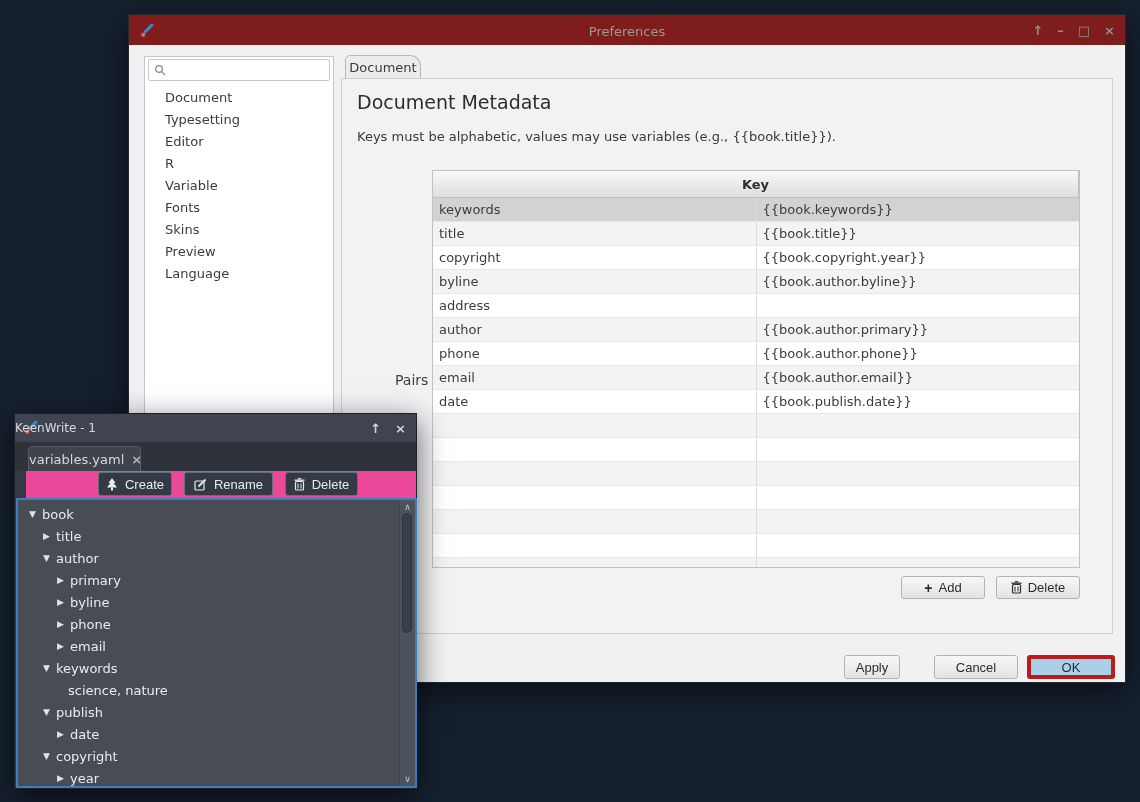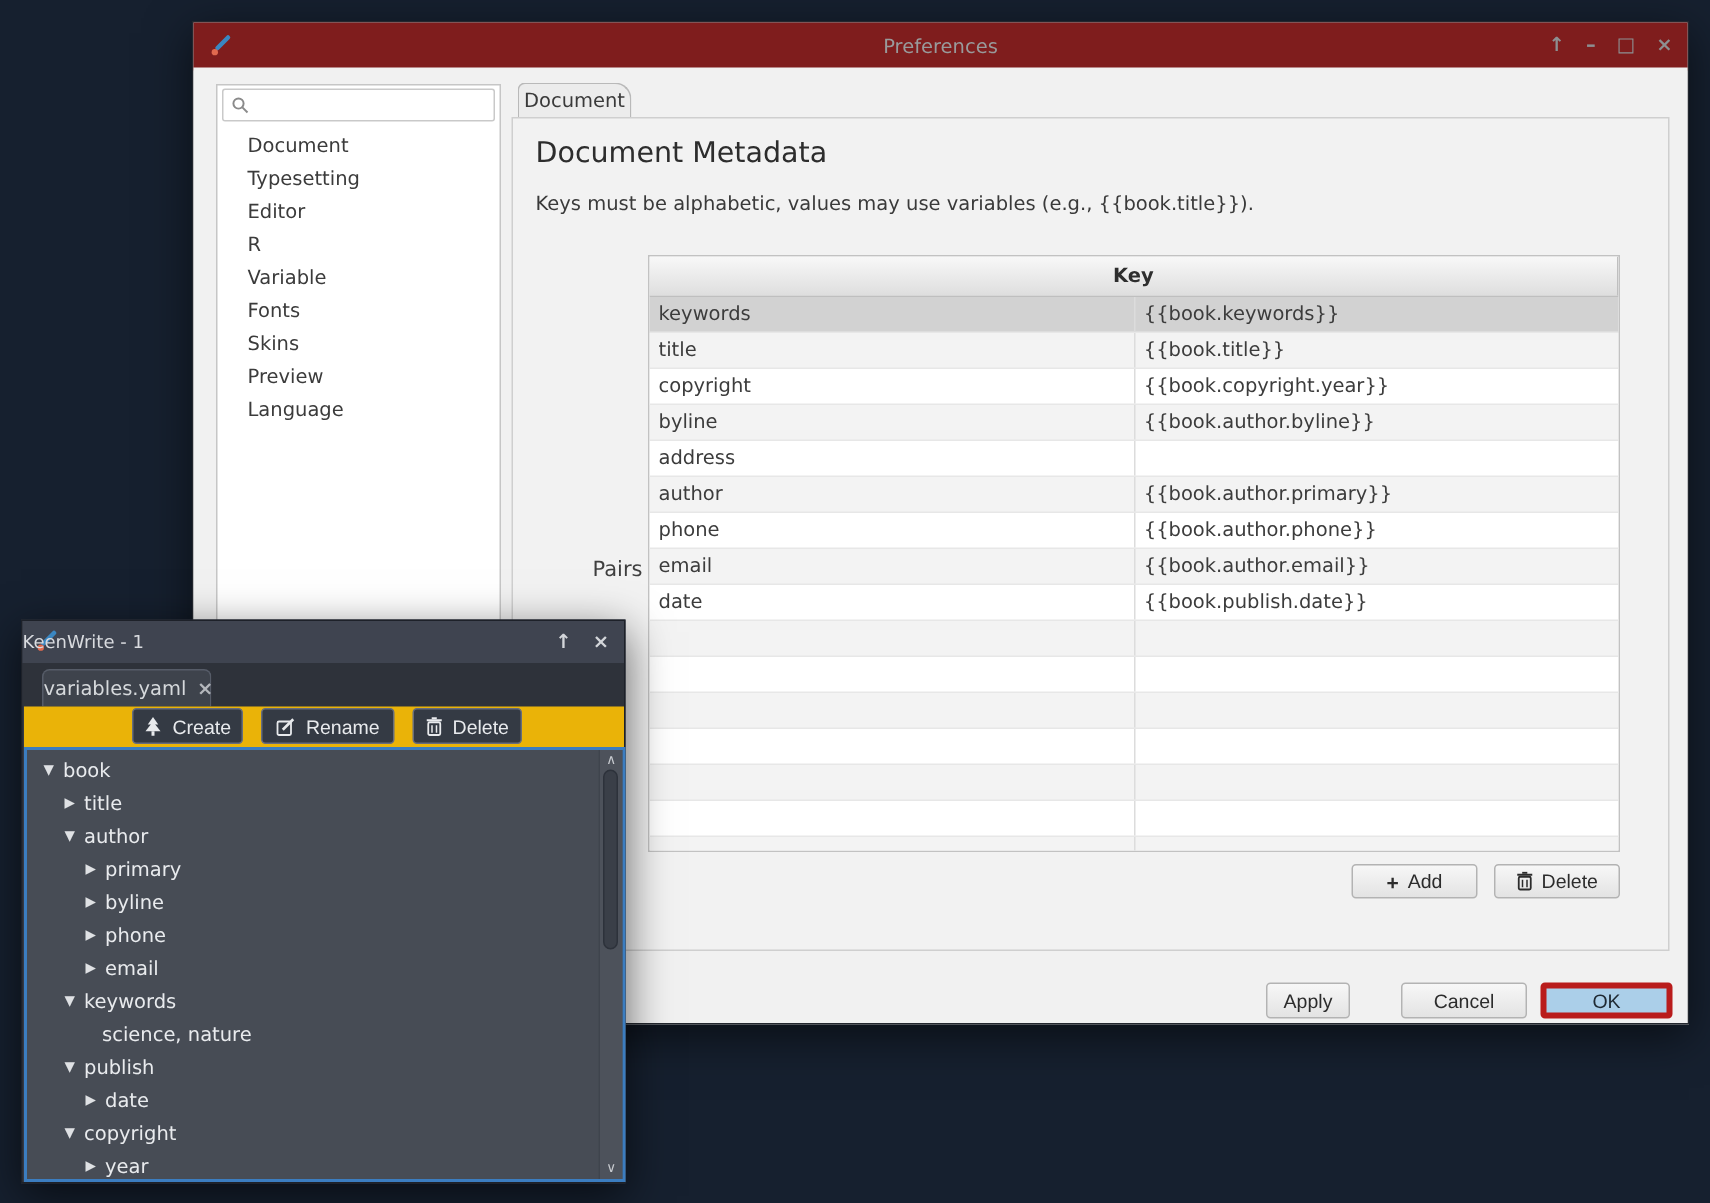--- a/index.html
+++ b/index.html
@@ -52,21 +52,21 @@
 
   
   .kw-win{position:absolute;left:14px;top:413px;width:403px;height:376px;background:#343944;border:1px solid #1d2129;box-sizing:border-box;z-index:2;box-shadow:0 8px 28px rgba(0,0,0,.6);}
   .kw-titlebar{position:absolute;left:0;top:0;right:0;height:28px;background:#3f4450;display:flex;align-items:center;}
   .kw-titlebar .app-ico{margin-left:8px;}
   .kw-title{position:absolute;left:0;right:0;text-align:left;color:#d9dbdf;font-size:12px;}
   .kw-controls{position:absolute;right:10px;top:0;height:28px;display:flex;align-items:center;gap:14px;color:#d3d6da;font-size:13px;font-weight:bold;}
   .kw-tabbar{position:absolute;left:0;top:28px;right:0;height:29px;background:#2e323a;}
   .kw-tab{position:absolute;left:13px;top:4px;height:25px;width:113px;background:#3e434c;border:1px solid #565c68;border-bottom:none;border-radius:5px 5px 0 0;display:flex;align-items:center;gap:7px;font-size:13px;color:#d6d9dc;box-sizing:border-box;}
   .kw-tab .tclose{color:#b4b7bc;font-weight:bold;}
-  .kw-toolbar{position:absolute;left:1px;top:57px;right:0;height:27px;background:#eab308;}
+  .kw-toolbar{position:absolute;left:11px;top:57px;right:0;height:27px;background:#ec4899;}
   .kbtn{position:absolute;top:1px;height:24px;display:inline-flex;align-items:center;justify-content:center;gap:7px;background:#343a44;border:1px solid #666d7c;border-radius:3px;font-size:13px;color:#e8eaed;box-sizing:border-box;cursor:default;}
   .kbtn-create{left:72px;width:74px;}
   .kbtn-rename{left:158px;width:89px;}
   .kbtn-delete{left:259px;width:73px;}
 
   .kw-tree{position:absolute;left:1px;top:84px;width:401px;height:290px;background:#474c55;border:2px solid #3b7dc0;box-sizing:border-box;overflow:hidden;}
   .tree-list{position:absolute;left:0;top:3px;right:16px;}
   .tree-row{height:22px;display:flex;align-items:center;font-size:13px;color:#e9ebee;cursor:default;}
   .tree-arrow{display:inline-block;width:13px;font-size:9px;color:#dfe1e4;text-align:left;flex:none;}
   .kw-scrollbar{position:absolute;right:0;top:0;bottom:0;width:15px;background:#4d525b;border-left:1px solid #3f444d;}

